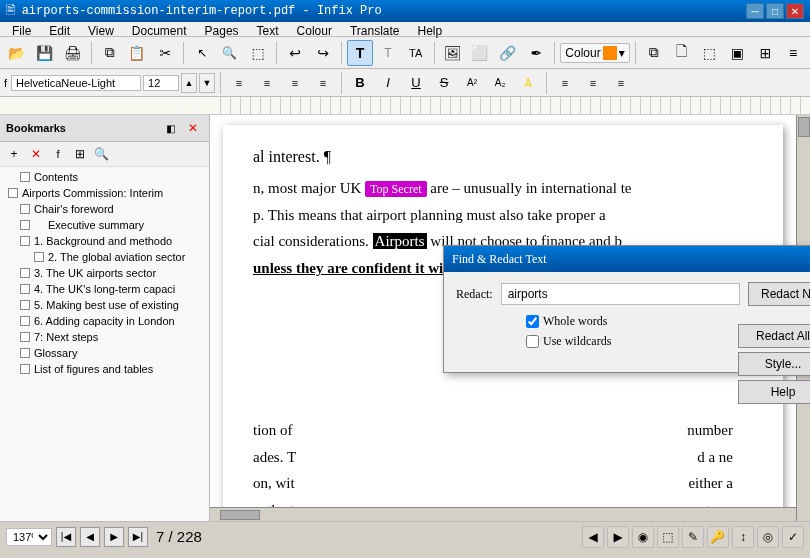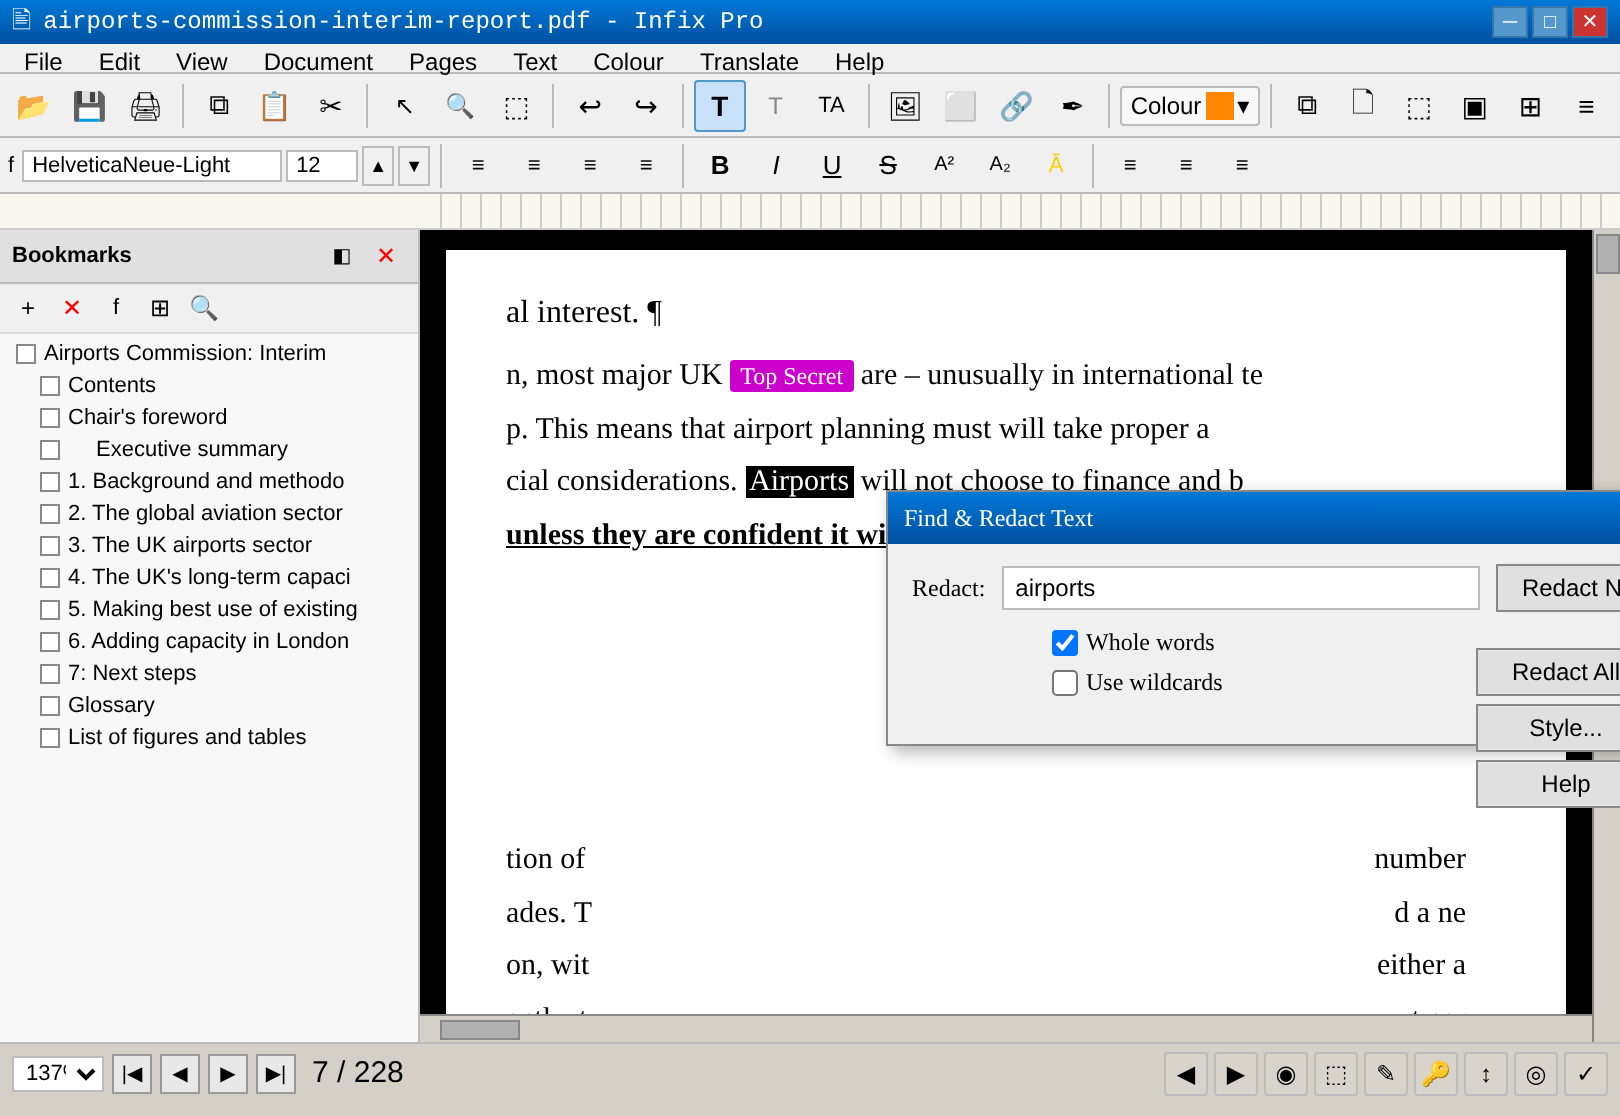--- a/index.html
+++ b/index.html
@@ -168,21 +168,21 @@
       overflow: hidden;
     }
     .bm-icon {
       width: 10px; height: 10px; background: #fff;
       border: 1px solid #888; flex-shrink: 0;
     }
 
     
     #doc-view {
       flex: 1;
-      background: #000000;
+      background: #ffffff;
       overflow: hidden;
       position: relative;
     }
     #doc-scroll {
       width: 100%;
       height: 100%;
       overflow: auto;
       position: relative;
     }
     #doc-page {
@@ -421,41 +421,41 @@
       </div>
     </div>
     <div id="bookmarks-toolbar">
       <button class="bm-btn">+</button>
       <button class="bm-btn" style="color:red;">✕</button>
       <button class="bm-btn" style="font-size:11px;">f</button>
       <button class="bm-btn">⊞</button>
       <button class="bm-btn">🔍</button>
     </div>
     <div id="bookmarks-list">
+      <div class="bm-item" style="padding-left:20px;">
+        <div class="bm-icon"></div>
+        <span>Contents</span>
+      </div>
       <div class="bm-item">
         <div class="bm-icon"></div>
         <span>Airports Commission: Interim</span>
       </div>
       <div class="bm-item" style="padding-left:20px;">
         <div class="bm-icon"></div>
-        <span>Contents</span>
-      </div>
-      <div class="bm-item" style="padding-left:20px;">
-        <div class="bm-icon"></div>
         <span>Chair's foreword</span>
       </div>
       <div class="bm-item" style="padding-left:20px;gap:18px;">
         <div class="bm-icon"></div>
         <span>Executive summary</span>
       </div>
       <div class="bm-item" style="padding-left:20px;">
         <div class="bm-icon"></div>
         <span>1. Background and methodo</span>
       </div>
-      <div class="bm-item" style="padding-left:20px;">
+      <div class="bm-item" style="padding-left:34px;">
         <div class="bm-icon"></div>
         <span>2. The global aviation sector</span>
       </div>
       <div class="bm-item" style="padding-left:20px;">
         <div class="bm-icon"></div>
         <span>3. The UK airports sector</span>
       </div>
       <div class="bm-item" style="padding-left:20px;">
         <div class="bm-icon"></div>
         <span>4. The UK's long-term capaci</span>
@@ -497,21 +497,21 @@
       <div id="doc-page">
         <div class="doc-text-line">
           <span style="font-size:16px;">al interest. ¶</span>
         </div>
         <div class="doc-text-line" style="margin-top:8px;">
           <span>n, most major UK</span>
           <span class="badge-topsecret">Top Secret</span>
           <span>are – unusually in international te</span>
         </div>
         <div class="doc-text-line">
-          <span>p. This means that airport planning must will take proper a</span>
+          <span>p. This means that airport planning must also take proper a</span>
         </div>
         <div class="doc-text-line">
           <span>cial considerations.</span>
           <span class="highlight-airports">Airports</span>
           <span>will not choose to finance and b</span>
         </div>
         <div class="doc-text-line">
           <span class="underline-bold">unless they are confident it will be heavily utilised.</span>
           <span class="pilcrow"> ¶</span>
         </div>

